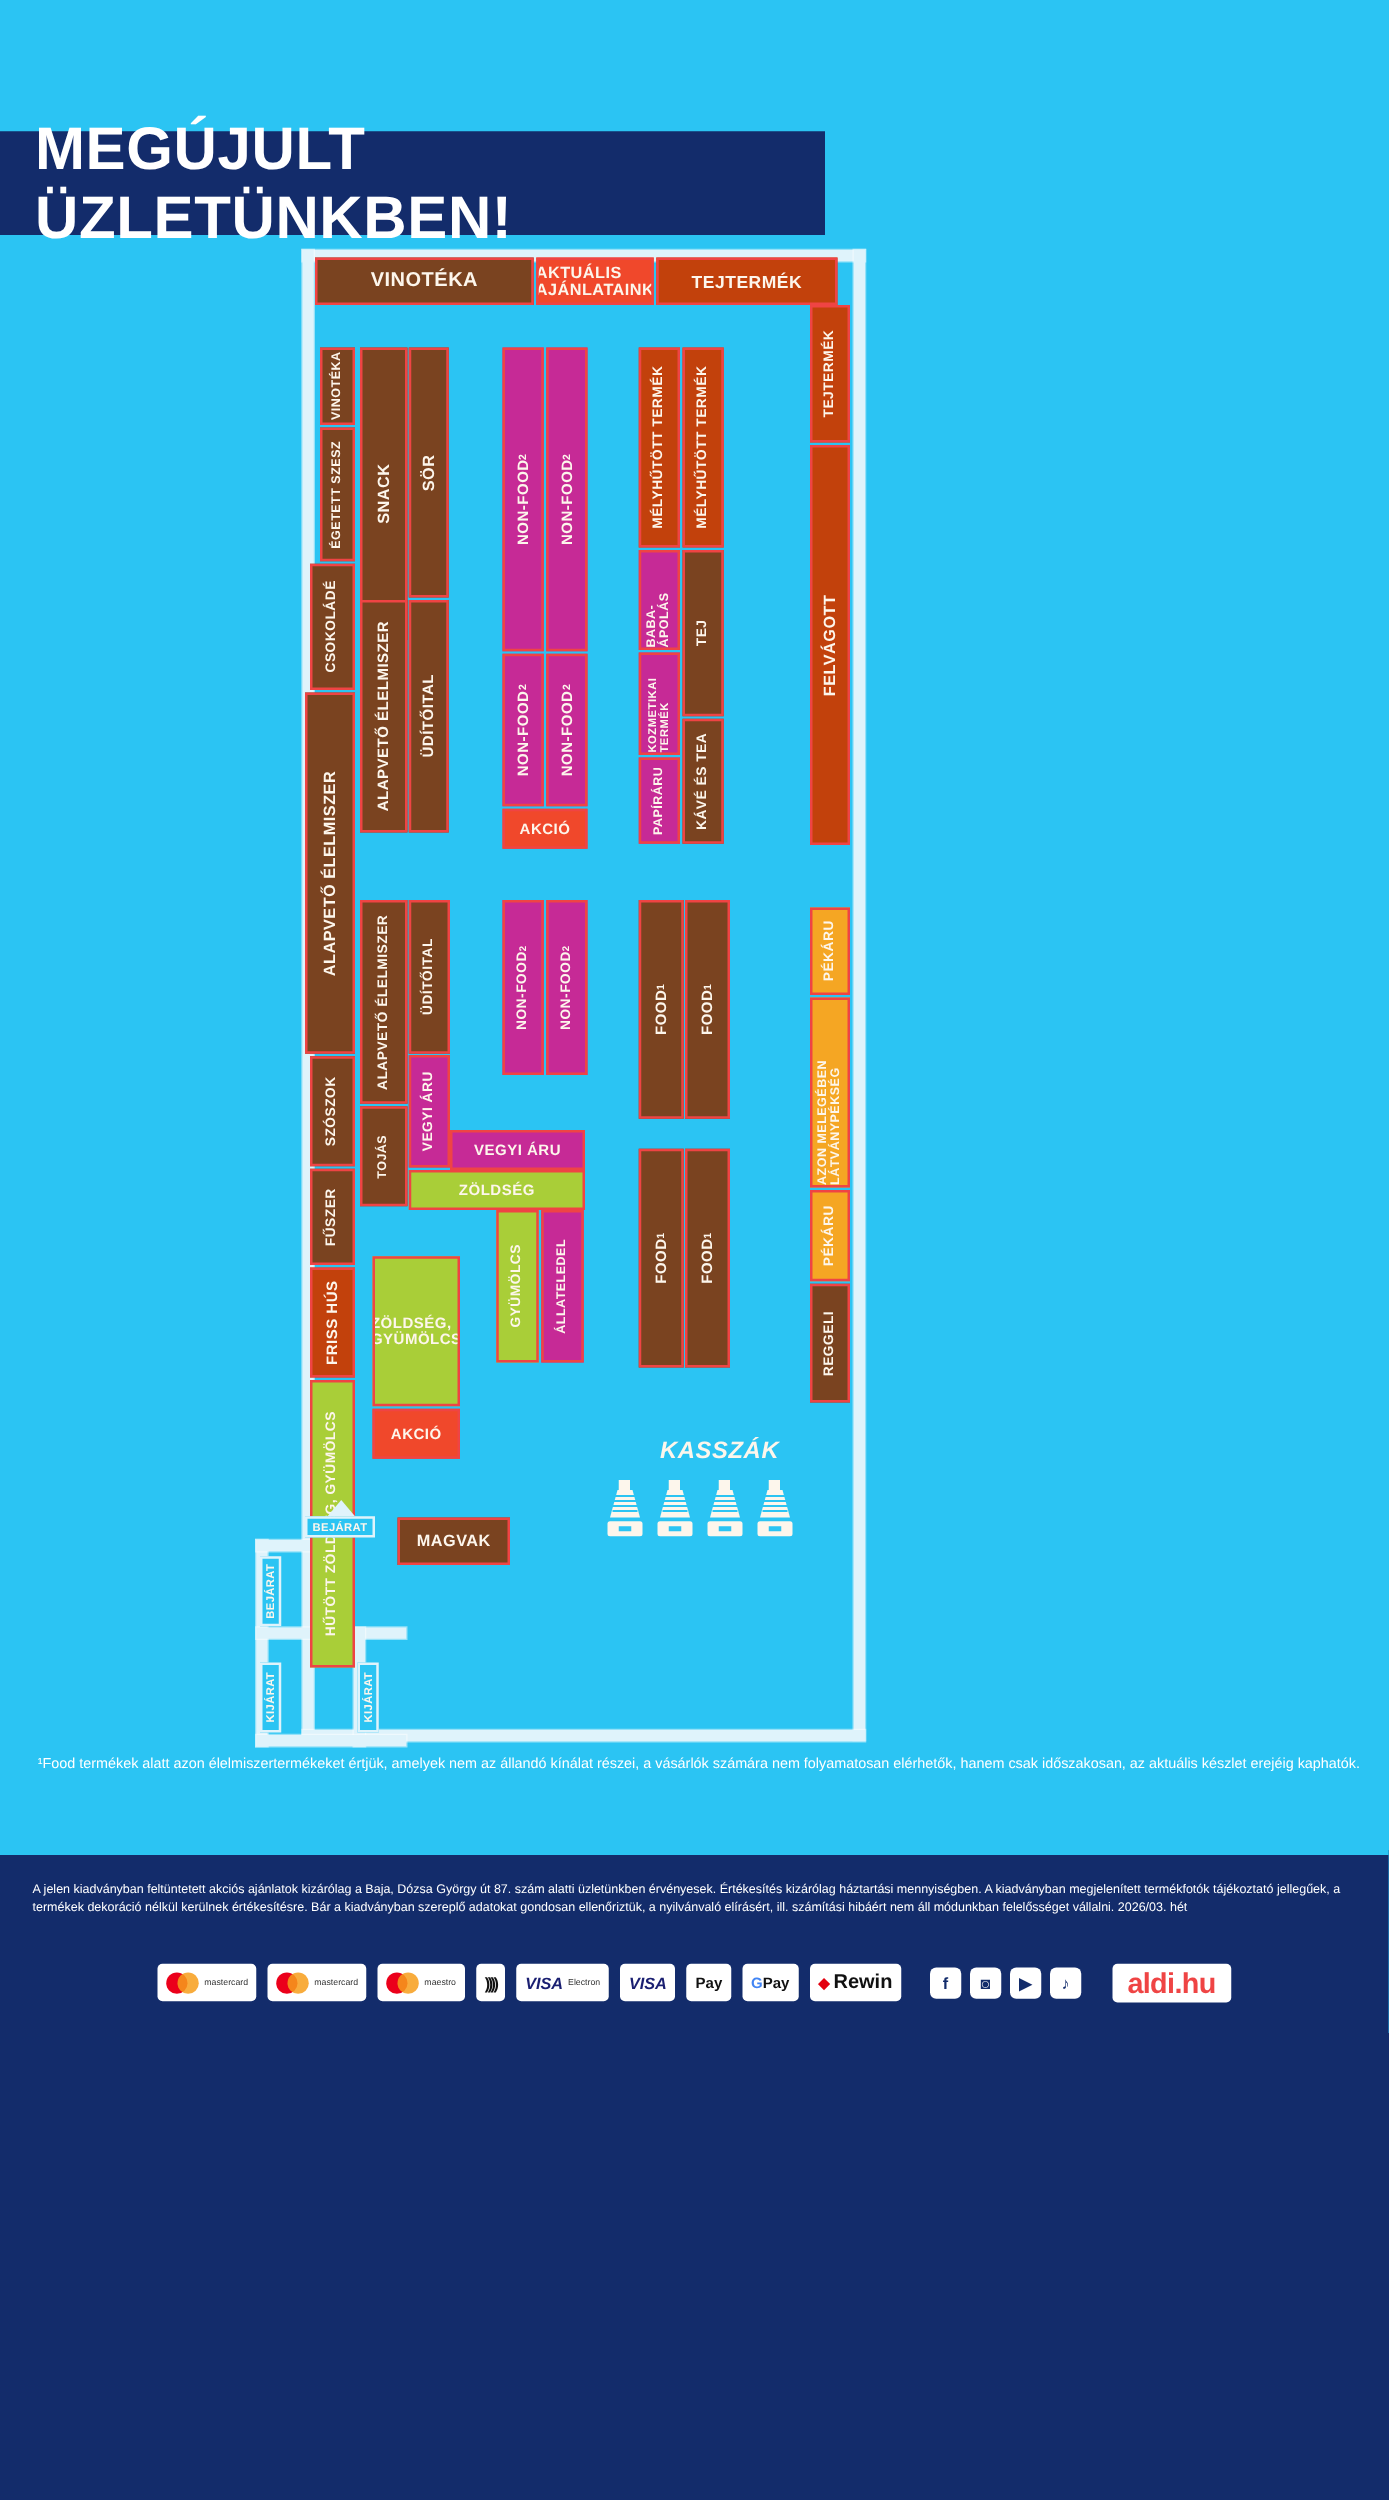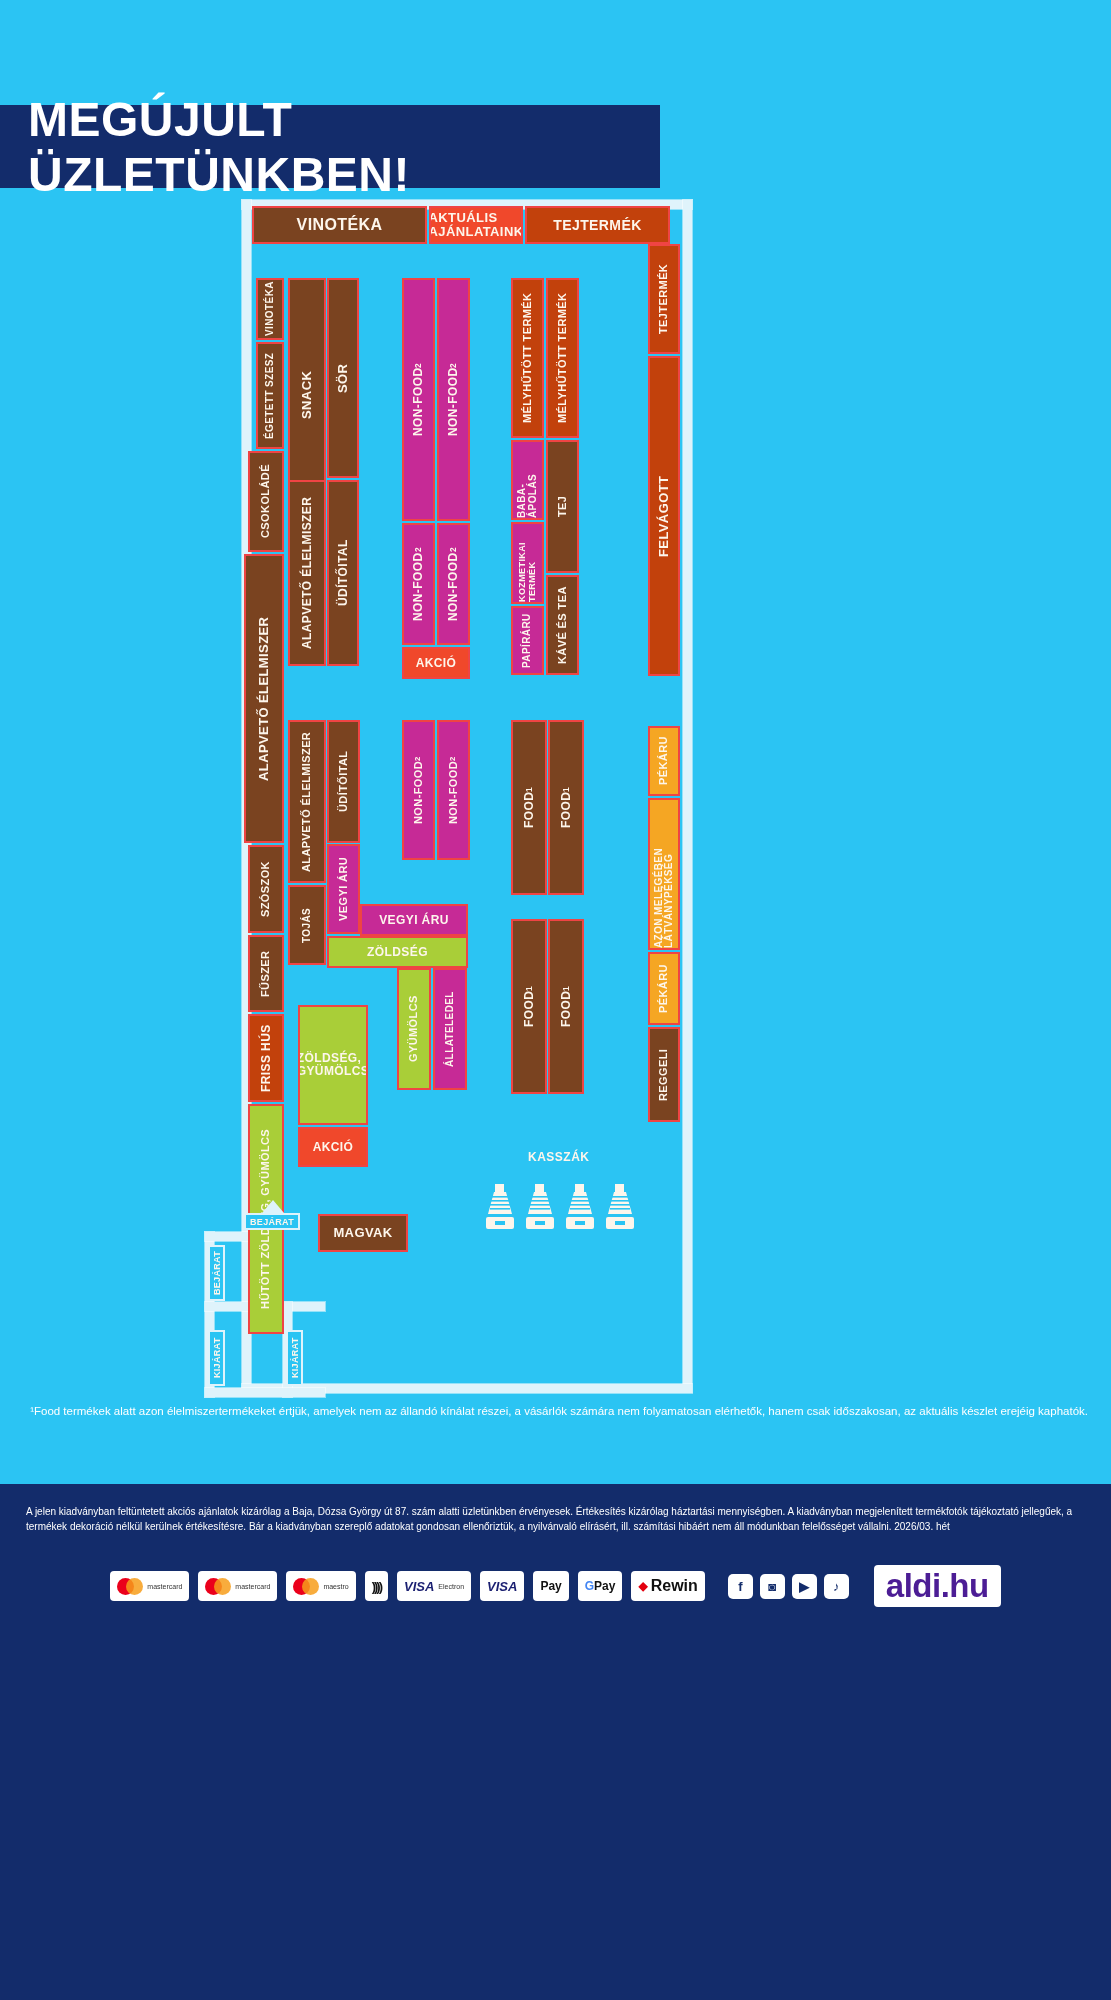--- a/index.html
+++ b/index.html
@@ -69,22 +69,23 @@
   .doorlbl.v { writing-mode: vertical-rl; transform: rotate(180deg); }
 
   .arrow-up {
     position: absolute; width: 0; height: 0;
     border-left: 11px solid transparent; border-right: 11px solid transparent;
     border-bottom: 13px solid #DFF3FB;
   }
 
   
   .kasszak-label {
-    position: absolute; color: #FDF6EC; font-weight: bold; font-size: 12px;
+    position: absolute; color: #FDF6EC; font-weight: bold; font-size: 19px;
     letter-spacing: .5px;
+    font-style: italic;
   }
   .till { position: absolute; width: 34px; height: 46px; }
 
   
   .notes {
     position: absolute; left: 24px; top: 1404px; width: 1064px;
     color: #FFFFFF; font-size: 11.5px; line-height: 1.35;
   }
   .notes p { margin-bottom: 3px; text-align: right; }
 
@@ -113,22 +114,22 @@
   .mc-circles i:first-child { left: 0; background: #EB001B; }
   .mc-circles i:last-child { left: 9px; background: #F79E1B; opacity: .85; }
   .chiplabel { font-size: 7px; color: #333; margin-left: 4px; font-weight: normal;}
   .social { display: flex; align-items: center; gap: 7px; margin-left: 14px; }
   .soc {
     width: 25px; height: 25px; border-radius: 5px; background: #FFFFFF;
     display: flex; align-items: center; justify-content: center;
     color: #132C6B; font-size: 13px; font-weight: bold;
   }
   .brand {
-    margin-left: 16px; background: #FFFFFF; color: #4c1d95;
-    font-size: 33px; font-weight: bold; padding: 2px 12px; border-radius: 4px;
+    margin-left: 16px; background: #FFFFFF; color: #ef4444;
+    font-size: 23px; font-weight: bold; padding: 2px 12px; border-radius: 4px;
     letter-spacing: -.5px;
   }
 </style>
 </head>
 <body>
 
 <div class="header">
   <div class="hdr-line hdr-line2">MEGÚJULT ÜZLETÜNKBEN!</div>
 </div>
 

